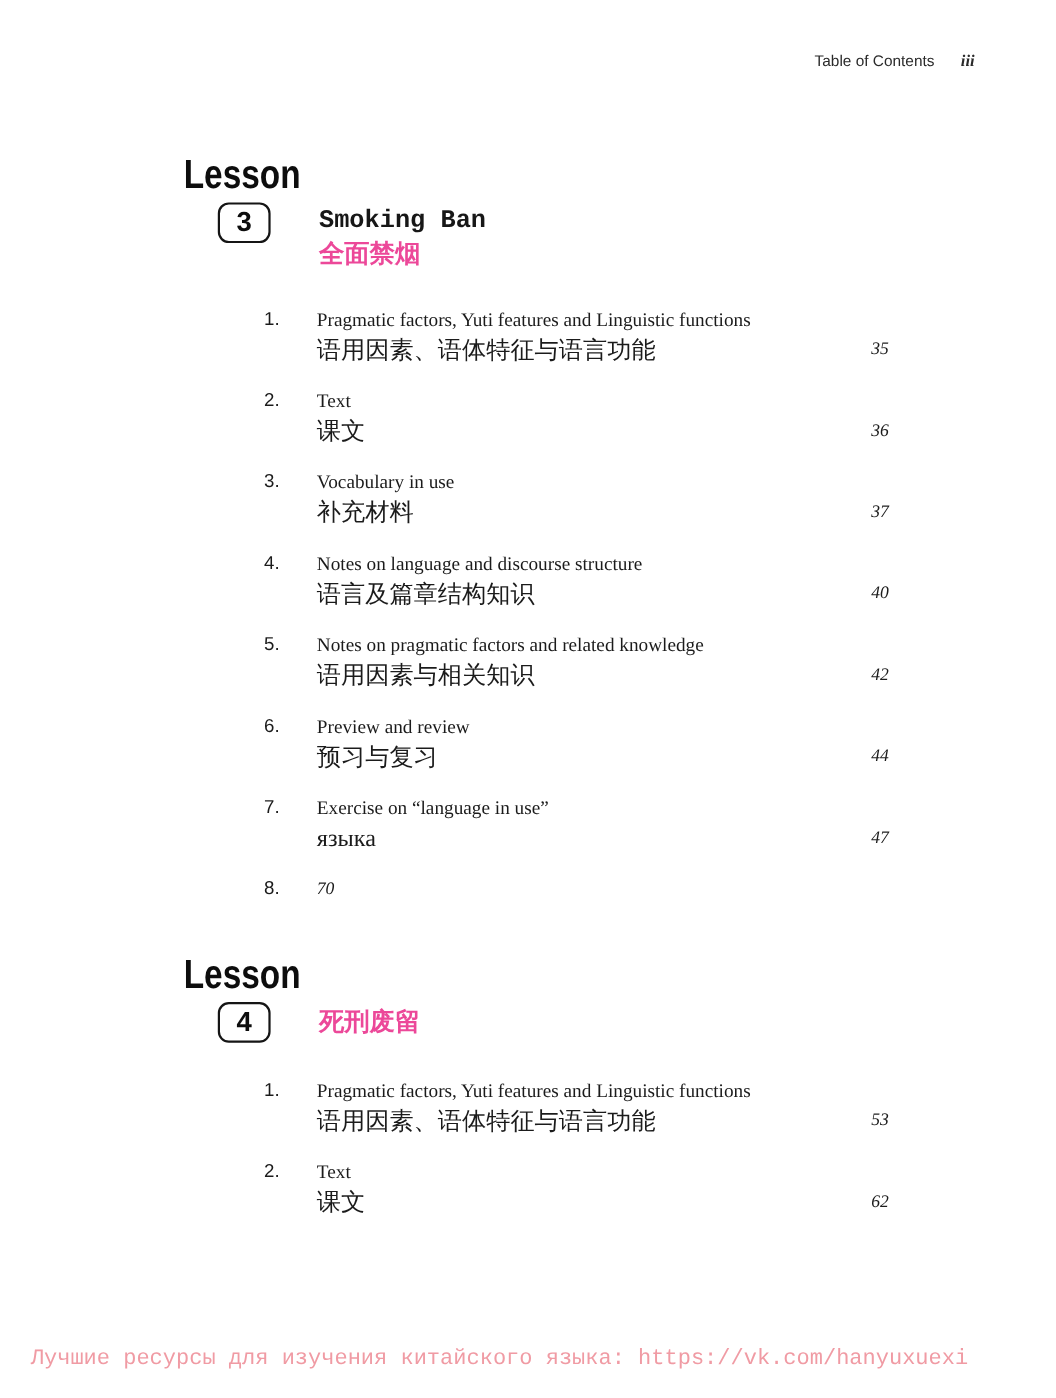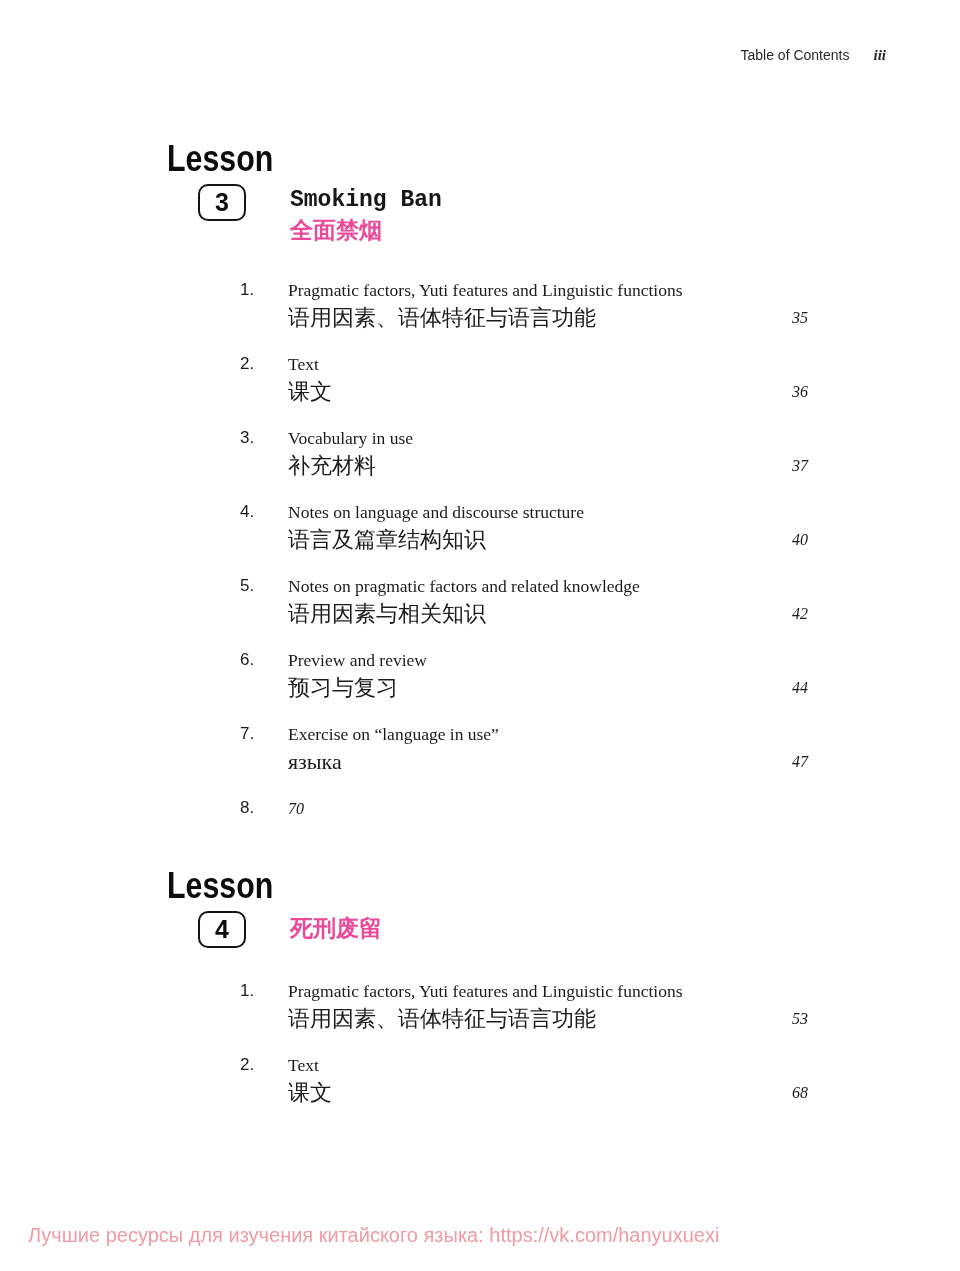--- a/index.html
+++ b/index.html
@@ -138,21 +138,21 @@
   }
   .lesson-block.second {
     margin-top: 45px;
   }
 
   
   .watermark {
     position: absolute;
     left: 28px;
     top: 1224px;
-    font-family: Liberation Sans, sans-serif;
+    font-family: Liberation Mono, monospace;
     font-size: 20px;
     color: #f09ba4;
   }
 </style>
 </head>
 <body>
 
 <div class="page">
 
   <div class="running-header">
@@ -253,21 +253,21 @@
             <span class="zh" style="display:block">语用因素、语体特征与语言功能</span>
           </span>
           <span class="pageno">53</span>
         </div>
         <div class="toc-item">
           <span class="num">2.</span>
           <span class="lines">
             <span class="en" style="display:block">Text</span>
             <span class="zh" style="display:block">课文</span>
           </span>
-          <span class="pageno">68</span>
+          <span class="pageno">62</span>
         </div>
       </div>
     </div>
 
   </div>
 
   <div class="watermark">Лучшие ресурсы для изучения китайского языка: https://vk.com/hanyuxuexi</div>
 
 </div>
 

